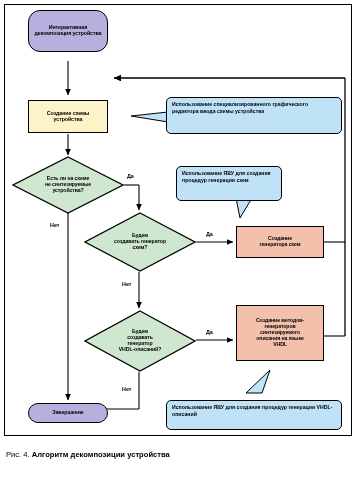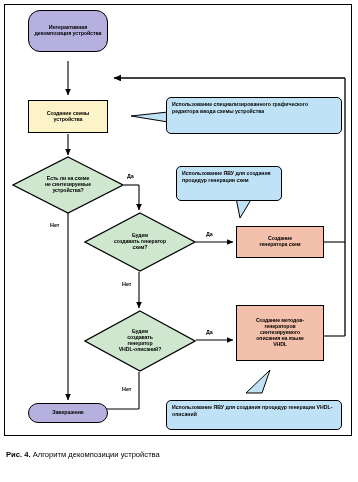--- a/index.html
+++ b/index.html
@@ -132,24 +132,24 @@
   #caption {
     position: absolute;
     left: 6px;
     top: 450px;
     width: 346px;
     font-size: 7.6px;
     color: #000000;
     line-height: 1.2;
   }
   #caption .cap-num {
-    font-weight: bold;
+    font-weight: normal;
   }
   #caption .cap-text {
-    font-weight: normal;
+    font-weight: bold;
   }
 </style>
 </head>
 <body>
 
 <div id="figure-frame"></div>
 
 <div id="flow-canvas">
 
   <svg id="edge-layer" viewBox="0 0 358 440" width="358" height="440">

